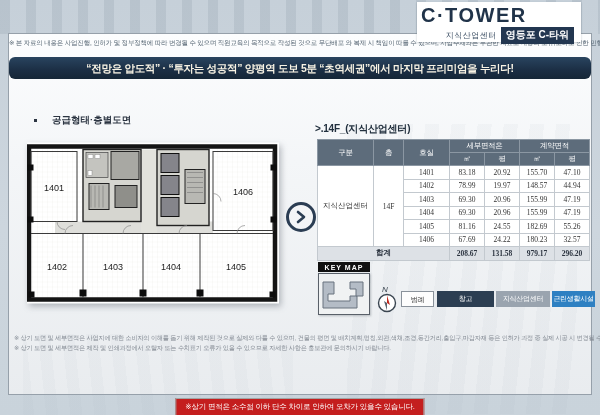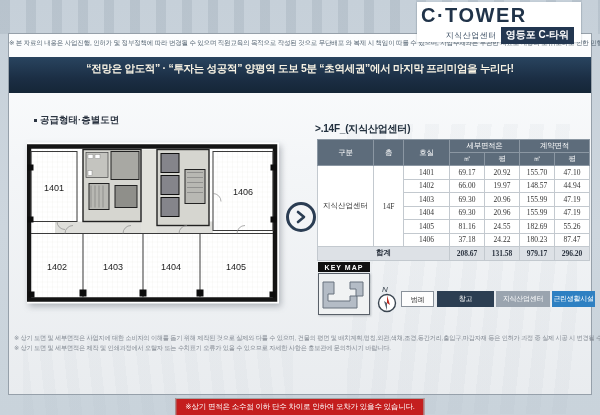--- a/index.html
+++ b/index.html
@@ -31,27 +31,28 @@
     position:absolute; left:417px; top:2px; width:164px; height:40px;
     background:#ffffff; box-shadow:0 1px 2px rgba(40,55,70,.25);
     padding:2px 7px 0 4px; text-align:left; z-index:5;
   }
   .logo-brand { font-size:20px; font-weight:800; letter-spacing:1.5px; color:#203349; line-height:22px; }
   .logo-sub { display:flex; justify-content:flex-end; align-items:center; gap:4px; margin-top:1px; }
   .logo-cat { font-size:8px; color:#3e5065; letter-spacing:.5px; }
   .logo-badge { background:#223650; color:#fff; font-size:10px; padding:1px 5px 2px; font-weight:bold; }
 
   .banner {
-    position:absolute; left:0; top:23px; width:100%; height:36px;
+    position:absolute; left:0; top:23px; width:100%; height:22px;
     background:linear-gradient(180deg,#29445f 0%,#1b2e44 60%,#152637 100%);
     color:#f8f3e4; font-size:10.5px; font-weight:bold; line-height:23px; text-align:center;
     letter-spacing:-.3px;
-  }
-
-  .section-title-left { position:absolute; left:25px; top:80px; font-size:9.5px; font-weight:bold; color:#2c3542; display:flex; align-items:center; gap:3px; }
+    border-radius:6px;
+  }
+
+  .section-title-left { position:absolute; left:25px; top:80px; font-size:9.5px; font-weight:bold; color:#2c3542; display:flex; align-items:center; gap:15px; }
   .bullet { width:3px; height:3px; background:#2c3542; display:inline-block; }
 
   .floorplan { position:absolute; left:18px; top:106px; width:252px; height:168px;
     filter:drop-shadow(2px 3px 3px rgba(60,70,80,.35)); }
 
   .chevron-btn {
     position:absolute; left:277px; top:168px; width:30px; height:30px; border-radius:50%;
     border:3px solid #2b3d53; display:flex; align-items:center; justify-content:center;
     background:rgba(255,255,255,.15); cursor:pointer;
   }
@@ -235,28 +236,28 @@
         <th>평</th>
         <th>㎡</th>
         <th>평</th>
       </tr>
     </thead>
     <tbody>
       <tr>
         <td rowspan="6">지식산업센터</td>
         <td rowspan="6">14F</td>
         <td>1401</td>
-        <td>69.17</td>
+        <td>83.18</td>
         <td>20.92</td>
         <td>155.70</td>
         <td>47.10</td>
       </tr>
       <tr>
         <td>1402</td>
-        <td>66.00</td>
+        <td>78.99</td>
         <td>19.97</td>
         <td>148.57</td>
         <td>44.94</td>
       </tr>
       <tr>
         <td>1403</td>
         <td>69.30</td>
         <td>20.96</td>
         <td>155.99</td>
         <td>47.19</td>
@@ -270,24 +271,24 @@
       </tr>
       <tr>
         <td>1405</td>
         <td>81.16</td>
         <td>24.55</td>
         <td>182.69</td>
         <td>55.26</td>
       </tr>
       <tr>
         <td>1406</td>
-        <td>37.18</td>
+        <td>67.69</td>
         <td>24.22</td>
         <td>180.23</td>
-        <td>87.47</td>
+        <td>32.57</td>
       </tr>
       <tr class="total-row">
         <td colspan="3">합계</td>
         <td>208.67</td>
         <td>131.58</td>
         <td>979.17</td>
         <td>296.20</td>
       </tr>
     </tbody>
   </table>

